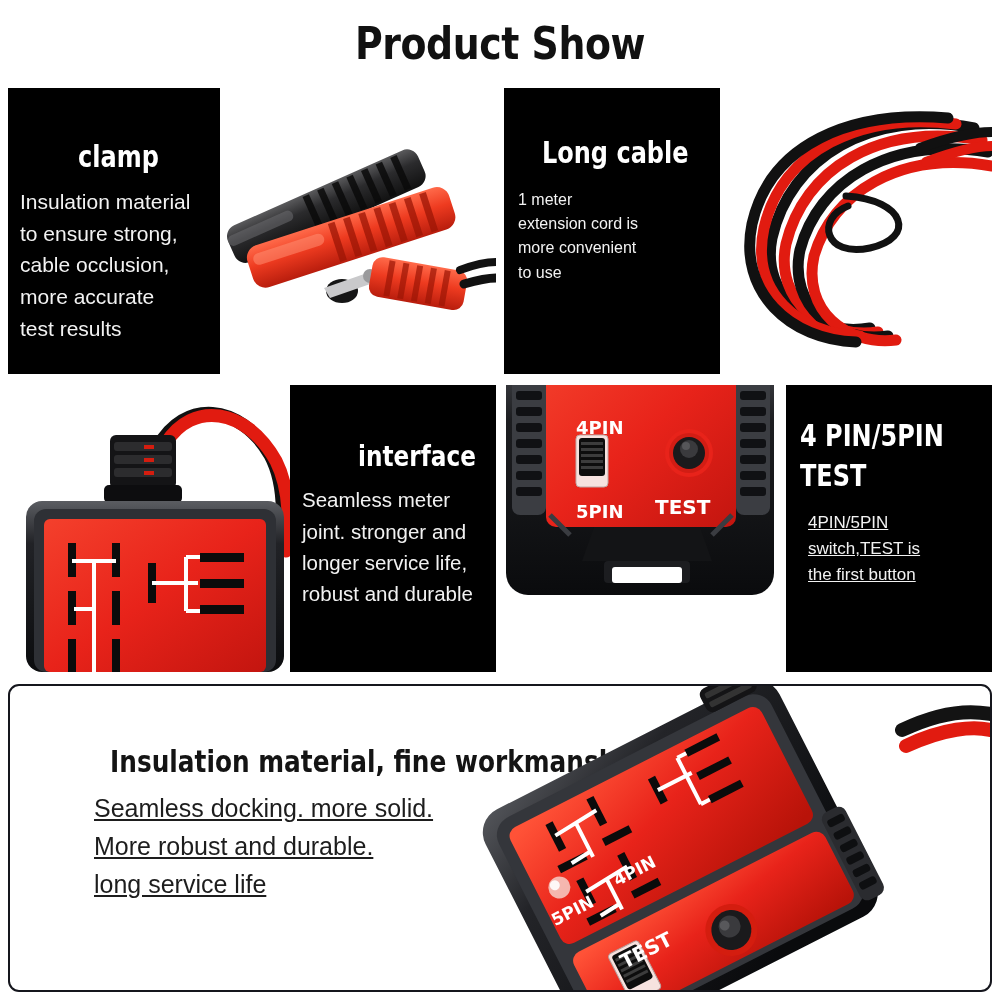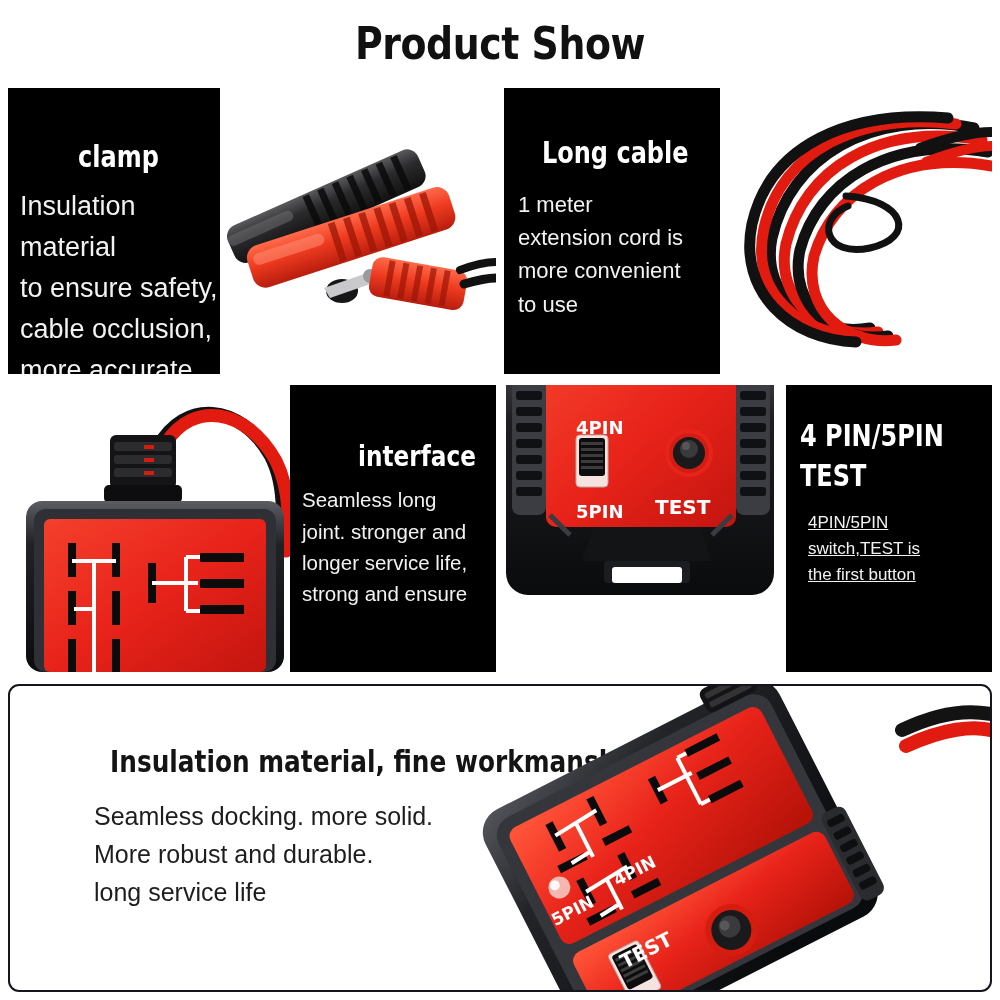--- a/index.html
+++ b/index.html
@@ -81,23 +81,23 @@
 </style>
 </head>
 <body>
 
 <div class="page-title">Product Show</div>
 
 <div class="panel" style="left:8px; top:88px; width:488px; height:286px;">
 
   <div class="text-col" style="left:0; top:4px; width:212px; height:225px; padding:0;">
     <div class="panel-head" style="font-size:30px; margin-left:70px; margin-top:48px;">clamp</div>
-    <div class="panel-body" style="font-size:27px; margin-left:12px; margin-top:12px; width:206px;">
+    <div class="panel-body" style="font-size:21px; margin-left:12px; margin-top:12px; width:206px;">
       <div>Insulation material</div>
-      <div>to ensure safety,</div>
+      <div>to ensure strong,</div>
       <div>cable occlusion,</div>
       <div>more accurate</div>
       <div>test results</div>
     </div>
   </div>
 
   <div class="img-area" style="left:212px; top:0; width:276px; height:286px;">
     <svg viewBox="0 0 276 286" width="276" height="286">
       <defs>
         <linearGradient id="blkjaw" x1="0" y1="0" x2="0" y2="1">
@@ -158,21 +158,21 @@
       <path d="M244 196 C258 192 268 190 276 190" stroke="#111" stroke-width="9" fill="none" stroke-linecap="round"></path>
       <path d="M240 182 C256 176 266 174 276 174" stroke="#111" stroke-width="8" fill="none" stroke-linecap="round"></path>
     </svg>
   </div>
 </div>
 
 <div class="panel" style="left:504px; top:88px; width:488px; height:286px;">
 
   <div class="text-col" style="left:0; top:0; width:176px; height:286px;">
     <div class="panel-head" style="font-size:30px; margin-left:38px; margin-top:48px;">Long cable</div>
-    <div class="panel-body" style="font-size:22px; margin-left:14px; margin-top:18px; width:208px;">
+    <div class="panel-body" style="font-size:16px; margin-left:14px; margin-top:18px; width:208px;">
       <div>1 meter</div>
       <div>extension cord is</div>
       <div>more convenient</div>
       <div>to use</div>
     </div>
   </div>
 
   <div class="img-area" style="left:216px; top:0; width:272px; height:286px;">
     <svg viewBox="0 0 272 286" width="272" height="286">
       <g fill="none" stroke-linecap="round">
@@ -245,24 +245,24 @@
         <rect x="192" y="194" width="44" height="9" fill="#0b0b0b"></rect>
         <rect x="192" y="220" width="44" height="9" fill="#0b0b0b"></rect>
         <path d="M144 198 L190 198 M178 172 L178 226 M178 172 L192 172 M178 226 L192 226" stroke="#ffffff" stroke-width="4" fill="none"></path>
       </g>
     </svg>
   </div>
 
   <div class="text-col" style="left:282px; top:0; width:206px; height:251px;">
     <div class="panel-head" style="font-size:29px; margin-left:68px; margin-top:55px;">interface</div>
     <div class="panel-body" style="font-size:20.5px; margin-left:12px; margin-top:12px; width:200px;">
-      <div>Seamless long</div>
+      <div>Seamless meter</div>
       <div>joint. stronger and</div>
       <div>longer service life,</div>
-      <div>strong and ensure</div>
+      <div>robust and durable</div>
     </div>
   </div>
 </div>
 
 <div class="panel" style="left:504px; top:385px; width:488px; height:287px;">
 
   <div class="img-area" style="left:0; top:0; width:282px; height:287px;">
     <svg viewBox="0 0 282 287" width="282" height="287">
       <defs>
         <linearGradient id="facegrad2" x1="0" y1="0" x2="1" y2="1">
@@ -341,21 +341,21 @@
       <div>switch,TEST is</div>
       <div>the first button</div>
     </div>
   </div>
 </div>
 
 <div class="panel panel-white" style="left:8px; top:684px; width:984px; height:308px;">
 
   <div class="text-col" style="left:0; top:0; width:520px; height:300px;">
     <div class="panel-head dark" style="font-size:31px; margin-left:100px; margin-top:58px;">Insulation material, fine workmanship</div>
-    <div class="panel-body dark" style="font-size:25px; margin-left:84px; margin-top:18px; width:430px; line-height:1.52;">
+    <div class="panel-body dark" style="font-size:25px; margin-left:84px; margin-top:10px; width:430px; line-height:1.52;text-decoration:underline;">
       <div>Seamless docking. more solid.</div>
       <div>More robust and durable.</div>
       <div>long service life</div>
     </div>
   </div>
 
   <div class="img-area" style="left:460px; top:0; width:520px; height:304px; background:transparent;">
     <svg viewBox="0 0 520 304" width="520" height="304">
       <defs>
         <linearGradient id="facegrad3" x1="0.1" y1="0" x2="0.9" y2="1">

